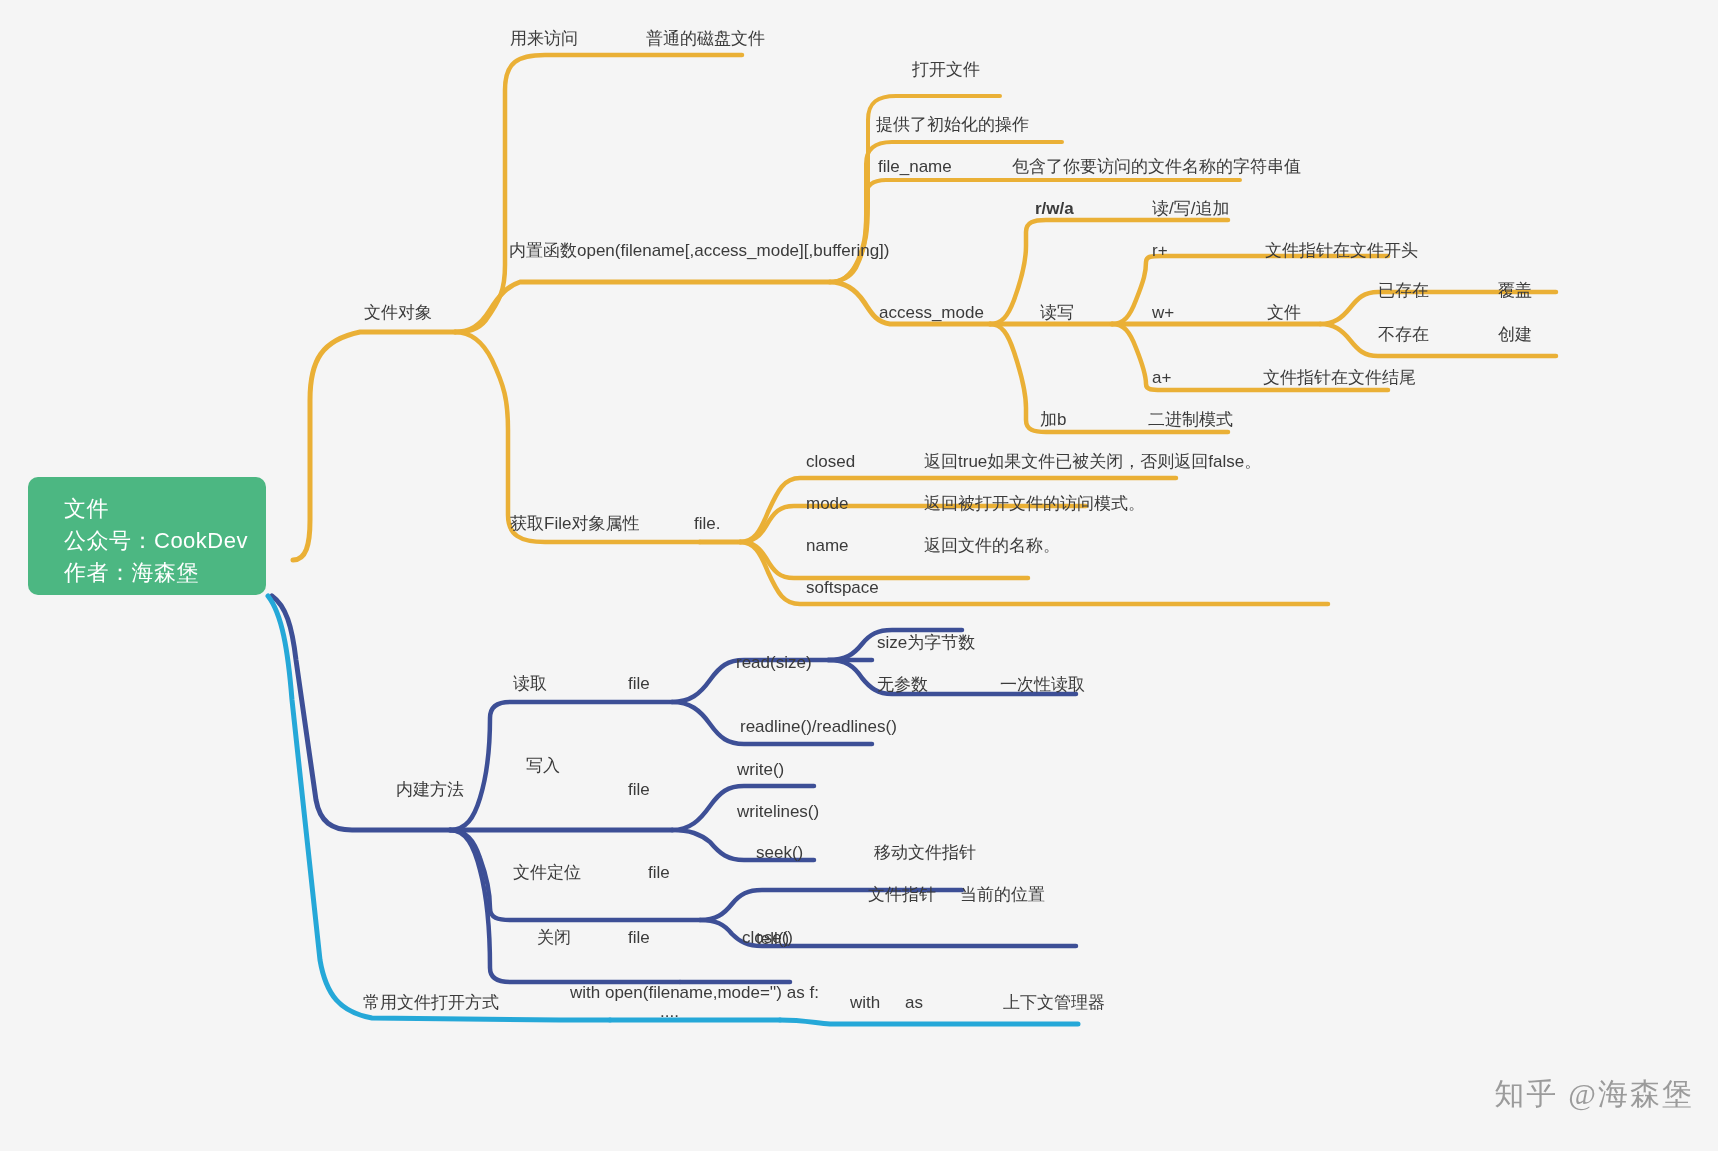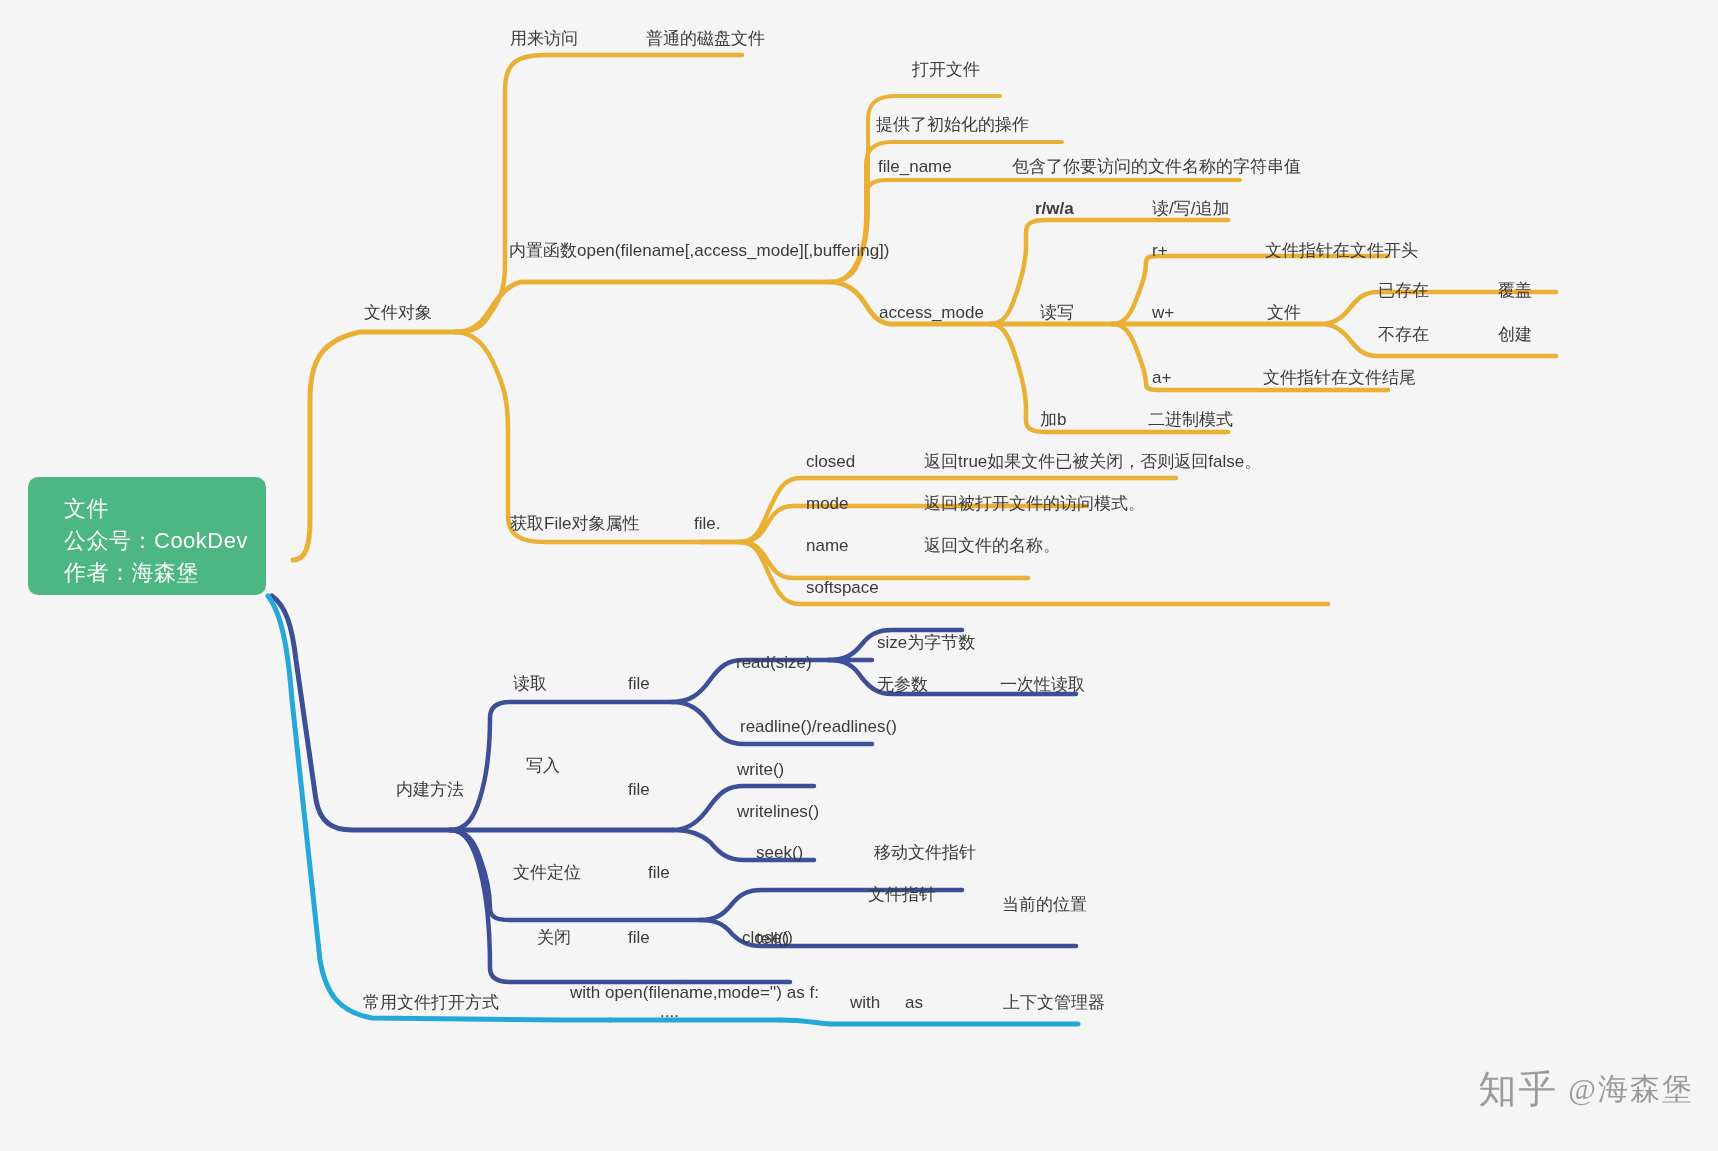--- a/index.html
+++ b/index.html
@@ -27,21 +27,21 @@
     box-sizing:border-box;
   }
   .root div{font-size:22px;line-height:1.45;white-space:nowrap;letter-spacing:.5px;}
 
   .wm{
     position:absolute;right:24px;bottom:36px;
     color:#9b9b9b;font-size:30px;letter-spacing:2px;
     display:flex;align-items:center;gap:10px;
     font-family:"Liberation Serif","DejaVu Serif",serif;
   }
-  .wm .zh{font-size:38px;}
+  .wm .zh{font-size:30px;}
   .wm .at{font-size:30px;}
 </style>
 </head>
 <body>
 
 <div id="canvas">
 
   <svg class="links" viewBox="0 0 1718 1151">
     <g fill="none" stroke-linecap="round" stroke-linejoin="round">
 
@@ -172,21 +172,21 @@
   <div class="node en" style="left:628px;top:781px;">file</div>
   <div class="node en" style="left:737px;top:761px;">write()</div>
   <div class="node en" style="left:737px;top:803px;">writelines()</div>
 
   <div class="node cn" style="left:513px;top:864px;">文件定位</div>
   <div class="node en" style="left:648px;top:864px;">file</div>
   <div class="node en" style="left:756px;top:844px;">seek()</div>
   <div class="node cn" style="left:874px;top:844px;">移动文件指针</div>
   <div class="node en" style="left:756px;top:886px;margin-top:44px;">tell()</div>
   <div class="node cn" style="left:868px;top:886px;">文件指针</div>
-  <div class="node cn" style="left:1002px;top:886px;margin-top:10px;">当前的位置</div>
+  <div class="node cn" style="left:960px;top:886px;">当前的位置</div>
 
   <div class="node cn" style="left:513px;top:929px;margin-left:24px;">关闭</div>
   <div class="node en" style="left:628px;top:929px;">file</div>
   <div class="node en" style="left:742px;top:929px;">close()</div>
 
   <div class="node cn" style="left:363px;top:994px;">常用文件打开方式</div>
   <div class="node en" style="left:570px;top:984px;">with open(filename,mode='') as f:</div>
   <div class="node en" style="left:660px;top:1003px;">....</div>
   <div class="node en" style="left:850px;top:994px;">with</div>
   <div class="node en" style="left:905px;top:994px;">as</div>

